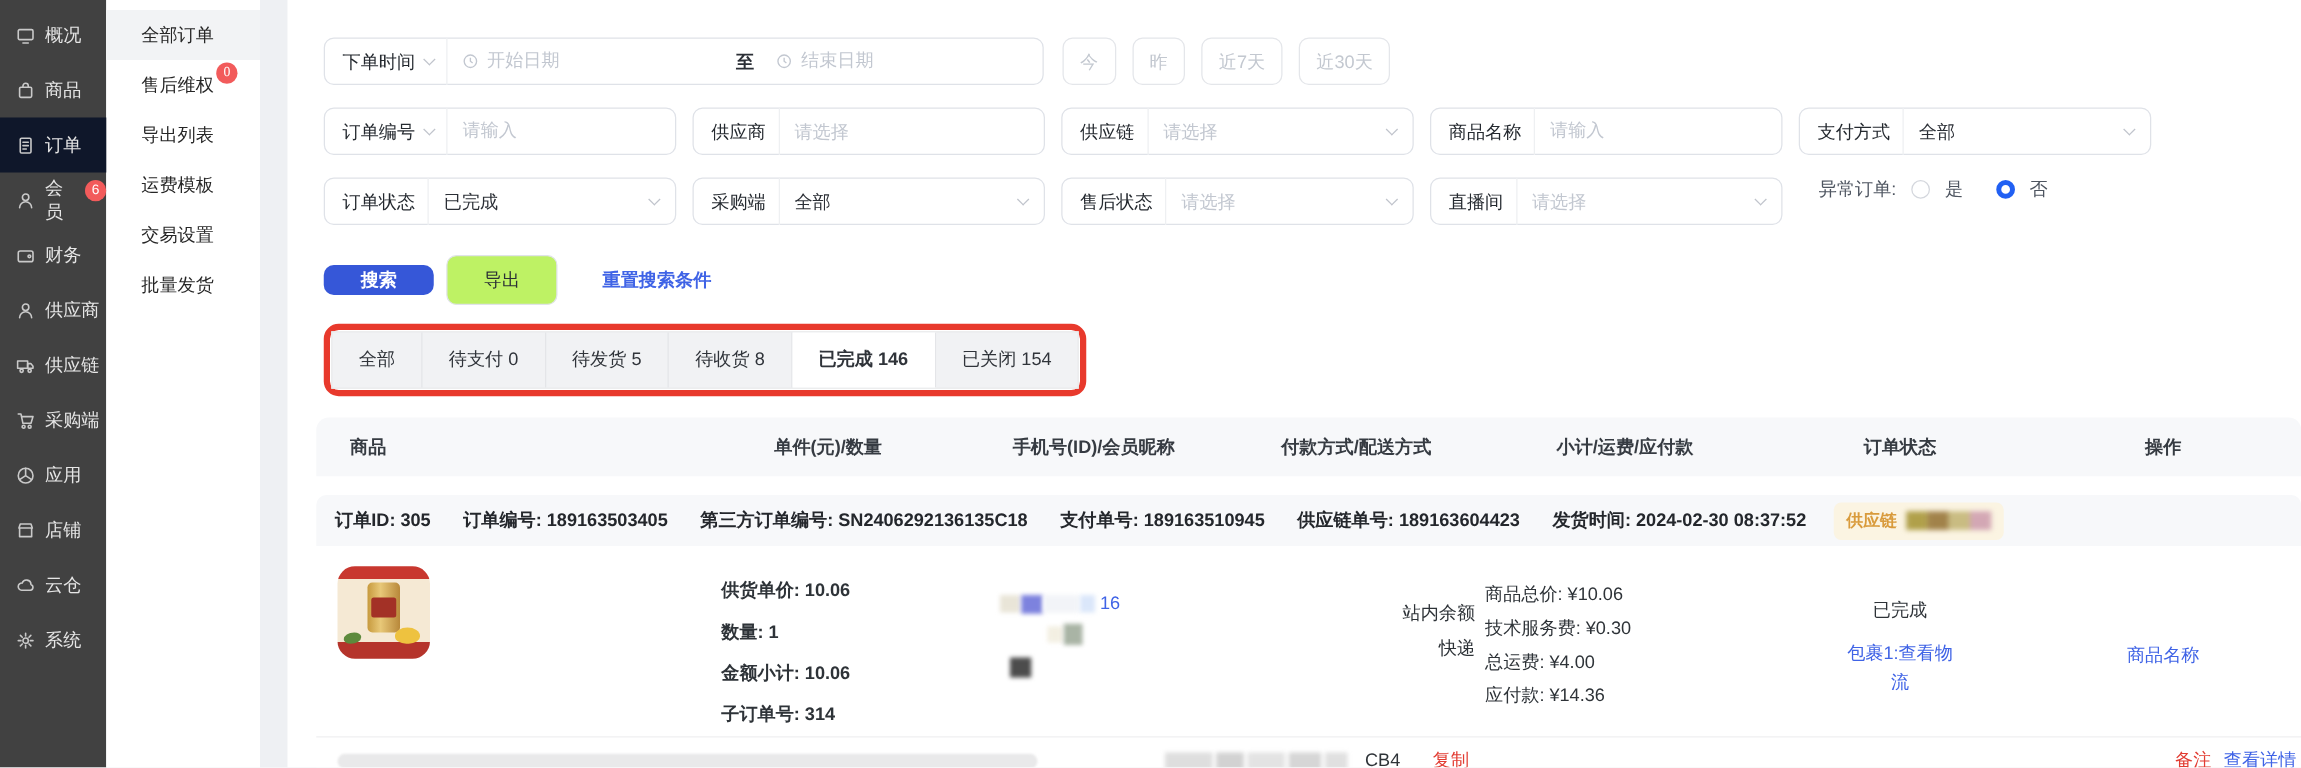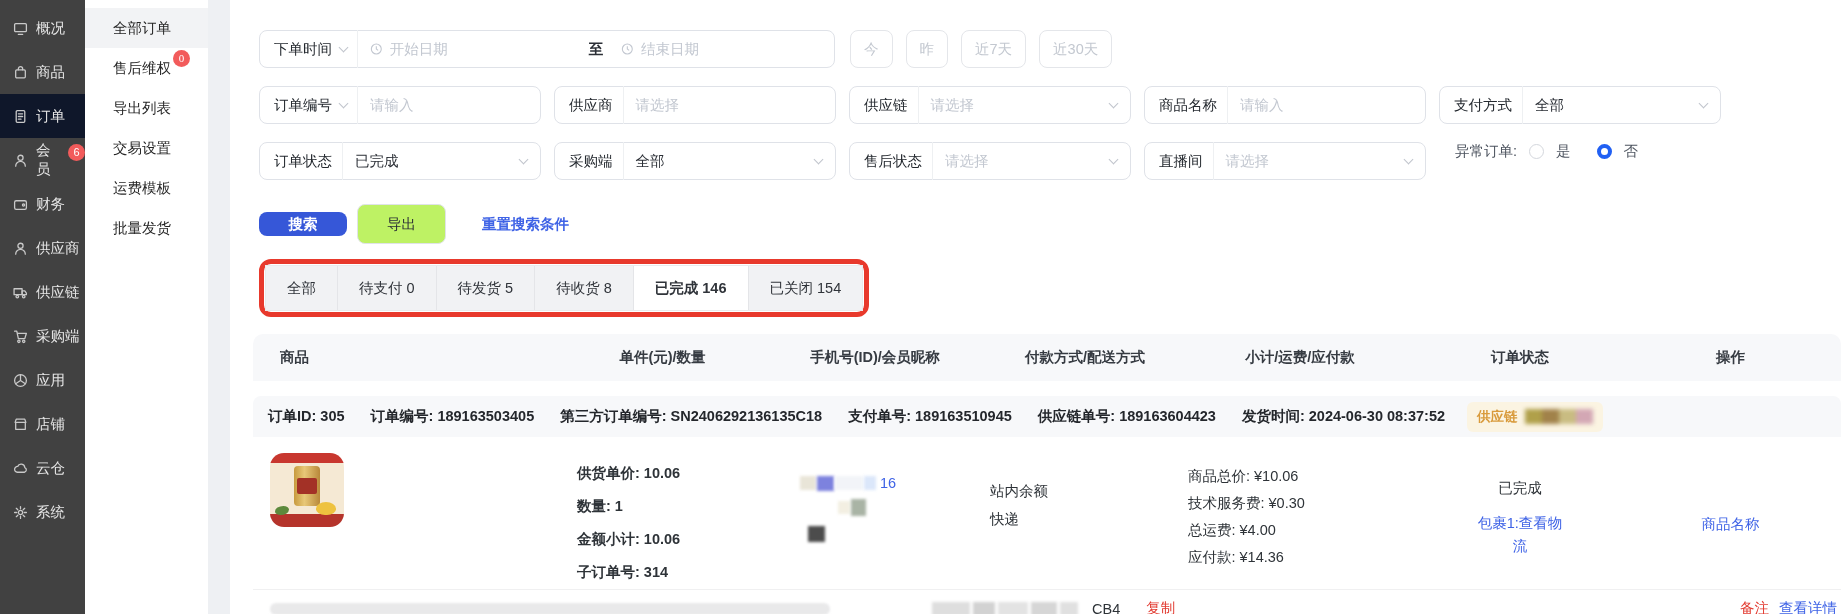--- a/index.html
+++ b/index.html
@@ -84,21 +84,21 @@
   .prod-spec { width:222px; color:#9aa0a8; line-height:24px; margin-top:5px; }
 
   .unit-cell { padding:4px 0 0 12px; line-height:33px; color:#2e3338;font-weight:bold; }
 
   .member-cell { padding-top:22px; }
   .member-inner { width:150px; margin:0 auto; }
   .blur-line { display:flex; align-items:center; gap:1px; }
   .blur-line .bk { display:inline-block; filter:blur(1.5px); }
   .member-id { color:#3f63e6; margin-left:3px; filter:none; }
 
-  .pay-cell { text-align:left; padding-top:24px; line-height:28px; color:#2e3338; }
+  .pay-cell { text-align:right; padding-top:24px; line-height:28px; color:#2e3338; }
   .amt-cell { padding:10px 0 0 8px; line-height:27px; color:#2e3338; }
   .status-cell { text-align:center; padding-top:26px; color:#2e3338; }
   .pkg-link { display:block; width:96px; margin:14px auto 0; color:#3f63e6; line-height:23px; cursor:pointer; }
   .op-cell { text-align:center; padding-top:62px; }
   .op-link { color:#3f63e6; cursor:pointer; }
 
   .row-footer { border-top:1px solid #f0f0f1; height:38px; display:flex; align-items:center; padding:0 4px 0 17px; background:#fff; }
   .addr-bar { width:560px; height:12px; border-radius:6px; background:#e9e9ea; filter:blur(1px); }
   .addr-blocks { display:flex; gap:3px; margin-left:102px; filter:blur(1.5px); }
   .addr-blocks i { display:block; height:14px; }
@@ -210,24 +210,24 @@
       <span>全部订单</span>
     </div>
     <div class="sub-item">
       <span>售后维权</span>
       <span class="sub-badge">0</span>
     </div>
     <div class="sub-item">
       <span>导出列表</span>
     </div>
     <div class="sub-item">
+      <span>运费模板</span>
+    </div>
+    <div class="sub-item">
       <span>交易设置</span>
-    </div>
-    <div class="sub-item">
-      <span>运费模板</span>
     </div>
     <div class="sub-item">
       <span>批量发货</span>
     </div>
   </nav>
 
   <main class="content">
     <div class="panel">
 
       
@@ -393,21 +393,21 @@
           <div class="th">订单状态</div>
           <div class="th">操作</div>
         </div>
 
         <div class="meta">
           <span>订单ID: 305</span>
           <span>订单编号: 189163503405</span>
           <span>第三方订单编号: SN2406292136135C18</span>
           <span>支付单号: 189163510945</span>
           <span>供应链单号: 189163604423</span>
-          <span>发货时间: 2024-06-30 08:37:52</span>
+          <span>发货时间: 2024-02-30 08:37:52</span>
           <span class="sc-tag">
             <span>供应链</span>
             <span class="sc-logo">
               <i style="background:#b0a04a"></i>
                 <i style="background:#a1824a"></i>
                 <i style="background:#c9bc82"></i>
                 <i style="background:#d3a7b4"></i>
             </span>
           </span>
         </div>

